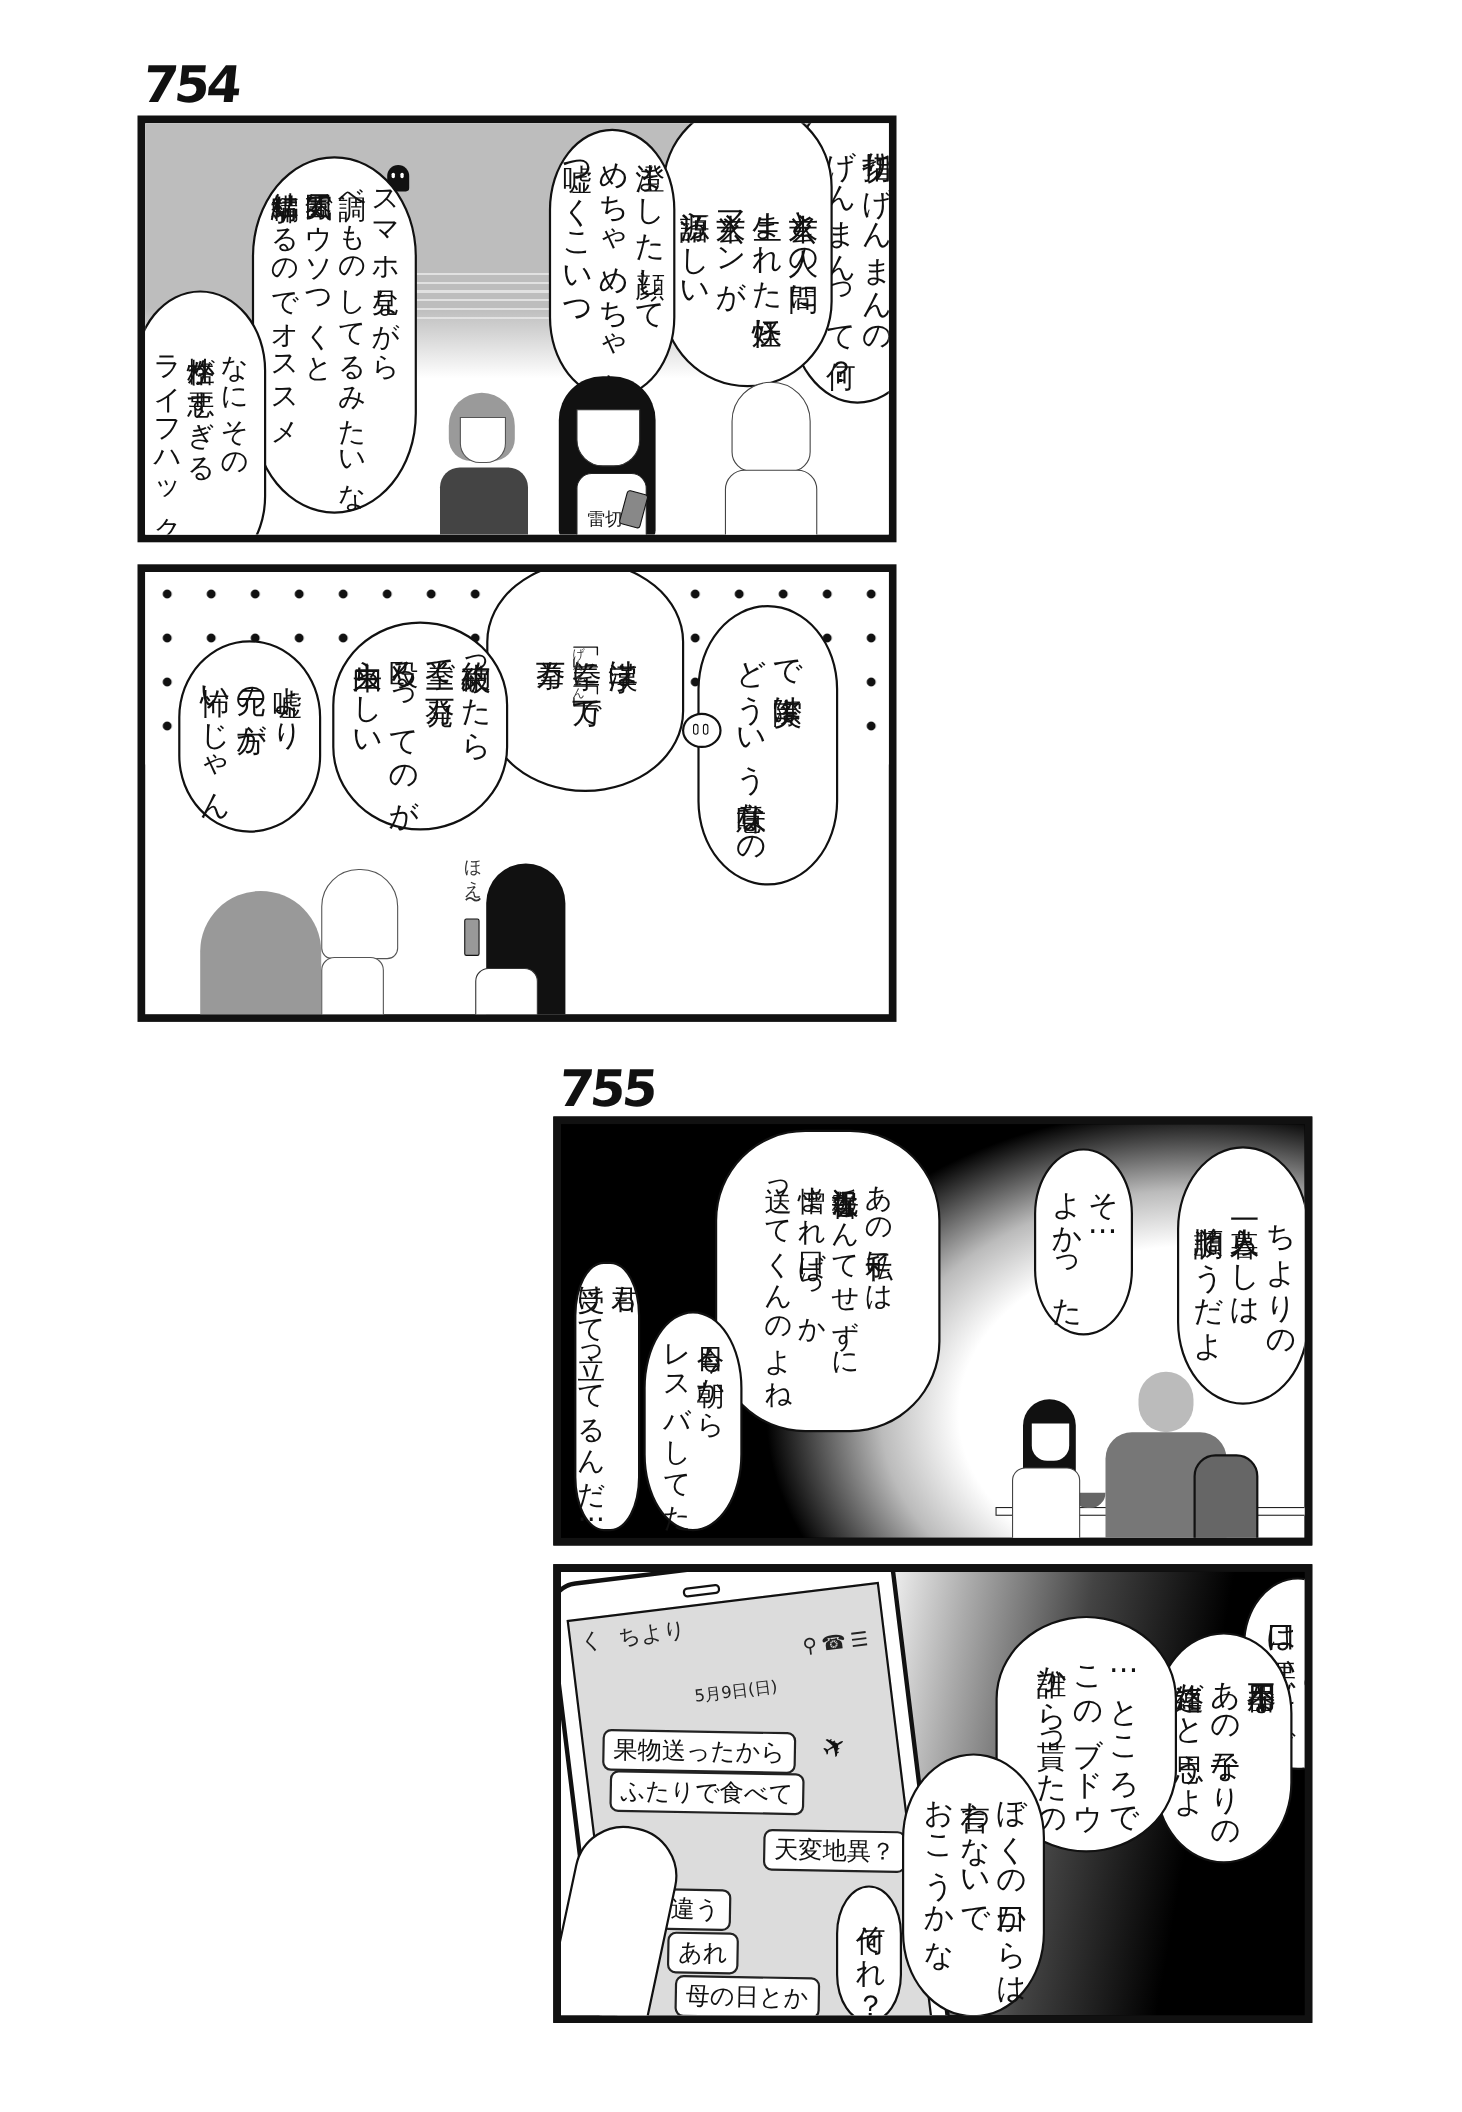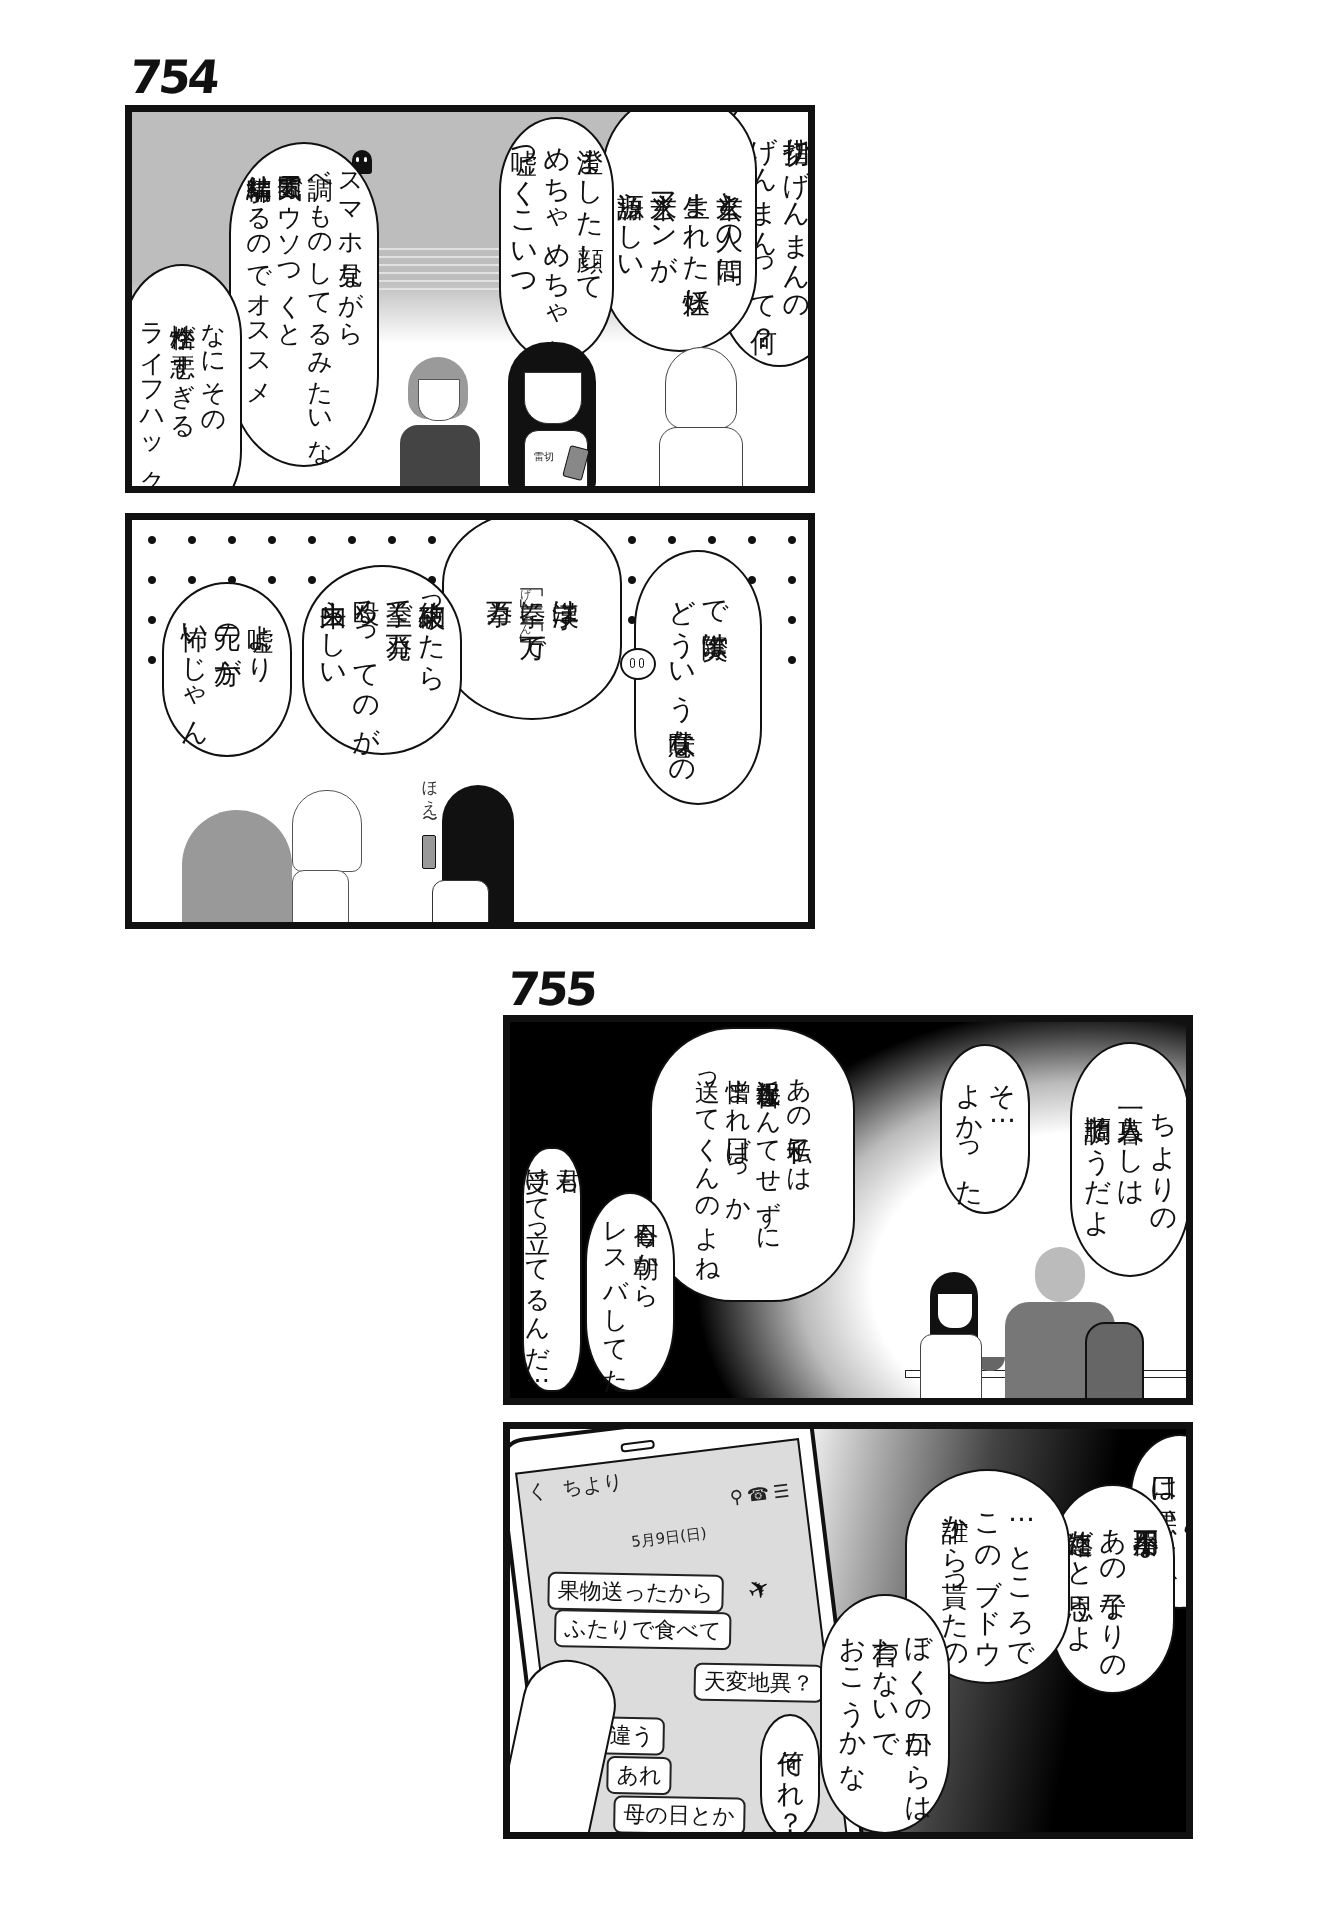--- a/index.html
+++ b/index.html
@@ -63,21 +63,21 @@
 
   <div class="char" style="left:268px;top:245px;width:80px;height:150px;">
     <div style="position:absolute;left:8px;top:0;width:60px;height:62px;background:#9a9a9a;border-radius:30px 30px 20px 20px;"></div>
     <div style="position:absolute;left:18px;top:22px;width:40px;height:40px;background:#fff;border-radius:0 0 18px 18px;border:1px solid #555;"></div>
     <div style="position:absolute;left:0;top:68px;width:80px;height:90px;background:#444;border-radius:18px 18px 0 0;"></div>
   </div>
   <div class="char" style="left:370px;top:230px;width:100px;height:160px;">
     <div style="position:absolute;left:6px;top:0;width:88px;height:150px;background:#111;border-radius:40px 40px 10px 10px;"></div>
     <div style="position:absolute;left:22px;top:30px;width:56px;height:50px;background:#fff;border-radius:0 0 24px 24px;border:1px solid #333;"></div>
     <div style="position:absolute;left:22px;top:88px;width:62px;height:70px;background:#fff;border:1.5px solid #222;border-radius:14px 14px 0 0;"></div>
-    <span style="position:absolute;left:32px;top:108px;font-size:10px;">雷切</span>
+    <span style="position:absolute;left:32px;top:120px;font-size:16px;">雷切</span>
     <div style="position:absolute;left:64px;top:105px;width:18px;height:30px;background:#888;border:1.5px solid #111;border-radius:3px;transform:rotate(15deg);"></div>
   </div>
   <div class="char" style="left:523px;top:235px;width:90px;height:150px;">
     <div style="position:absolute;left:10px;top:0;width:70px;height:80px;background:#fff;border:1.5px solid #444;border-radius:36px 36px 18px 18px;"></div>
     <div style="position:absolute;left:4px;top:80px;width:82px;height:70px;background:#fff;border:1.5px solid #444;border-radius:18px 18px 0 0;"></div>
   </div>
 </div>
 
 <div class="panel" style="left:125px;top:513px;width:690px;height:416px;">
   <div class="dots" style="position:absolute;left:0;top:0;width:100%;height:175px;"></div>

